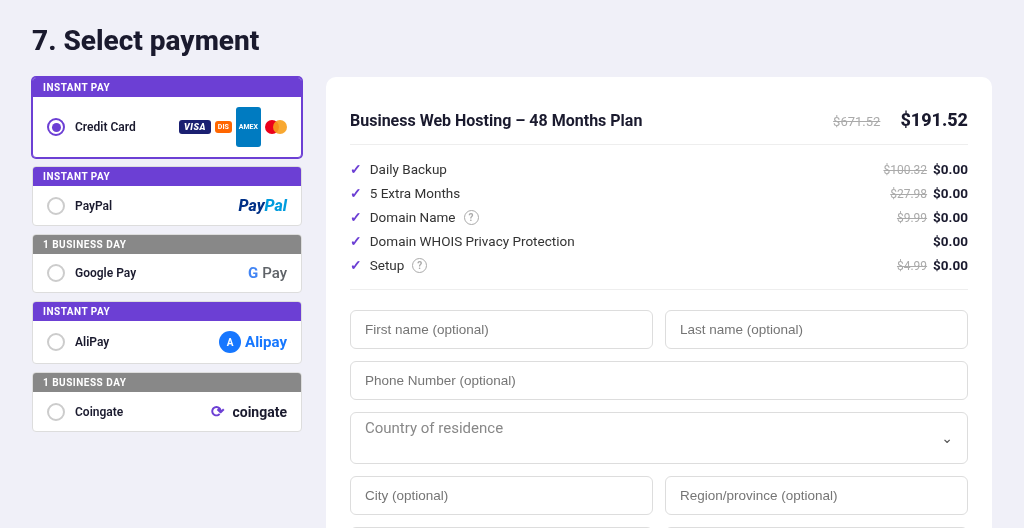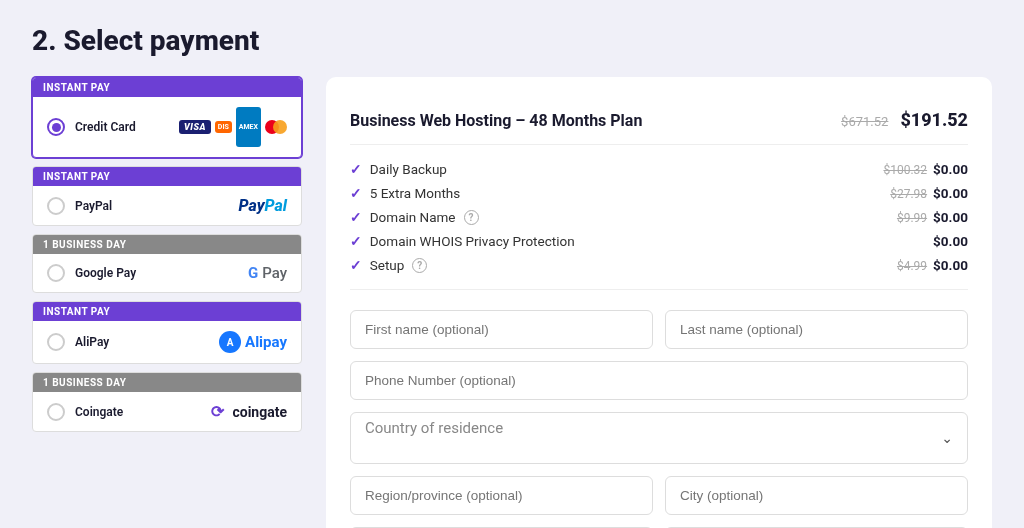--- a/index.html
+++ b/index.html
@@ -199,21 +199,21 @@
     }
     .order-title {
       font-size: 16px;
       font-weight: 700;
       color: #1a1a2e;
       margin-top: 10px;
     }
     .order-price-group {
       display: flex;
       align-items: baseline;
-      gap: 12px;
+      gap: 20px;
     }
     .price-old {
       font-size: 13px;
       color: #aaa;
       text-decoration: line-through;
     }
     .price-new {
       font-size: 18px;
       font-weight: 800;
       color: #1a1a2e;
@@ -326,21 +326,21 @@
       transform: translateY(-50%);
       color: #555;
       font-size: 14px;
       pointer-events: none;
     }
   </style>
 </head>
 <body>
 
 <div class="page-container">
-  <h1 class="page-title">2. Select payment</h1>
+  <h1 class="page-title">7. Select payment</h1>
 
   <div class="main-layout">
 
     <div class="payment-methods">
 
       <div class="payment-option selected">
         <div class="payment-badge badge-instant">INSTANT PAY</div>
         <div class="payment-body">
           <div class="radio-label">
             <div class="radio-circle checked"></div>
@@ -505,24 +505,24 @@
         <div class="form-select-wrap">
           <span class="form-select-label">Country of residence</span>
           <select class="form-select">
             <option value=""></option>
           </select>
           <span class="select-chevron">⌄</span>
         </div>
 
         <div class="form-row">
           <div class="form-field">
+            <input class="form-input" type="text" placeholder="City (optional)" style="">
+          </div>
+          <div class="form-field">
             <input class="form-input" type="text" placeholder="Region/province (optional)" style="">
-          </div>
-          <div class="form-field">
-            <input class="form-input" type="text" placeholder="City (optional)" style="">
           </div>
         </div>
 
         <div class="form-row">
           <div class="form-field">
             <input class="form-input" type="text" placeholder="Street Address (optional)" style="">
           </div>
           <div class="form-field">
             <input class="form-input" type="text" placeholder="ZIP code (optional)" style="">
           </div>

